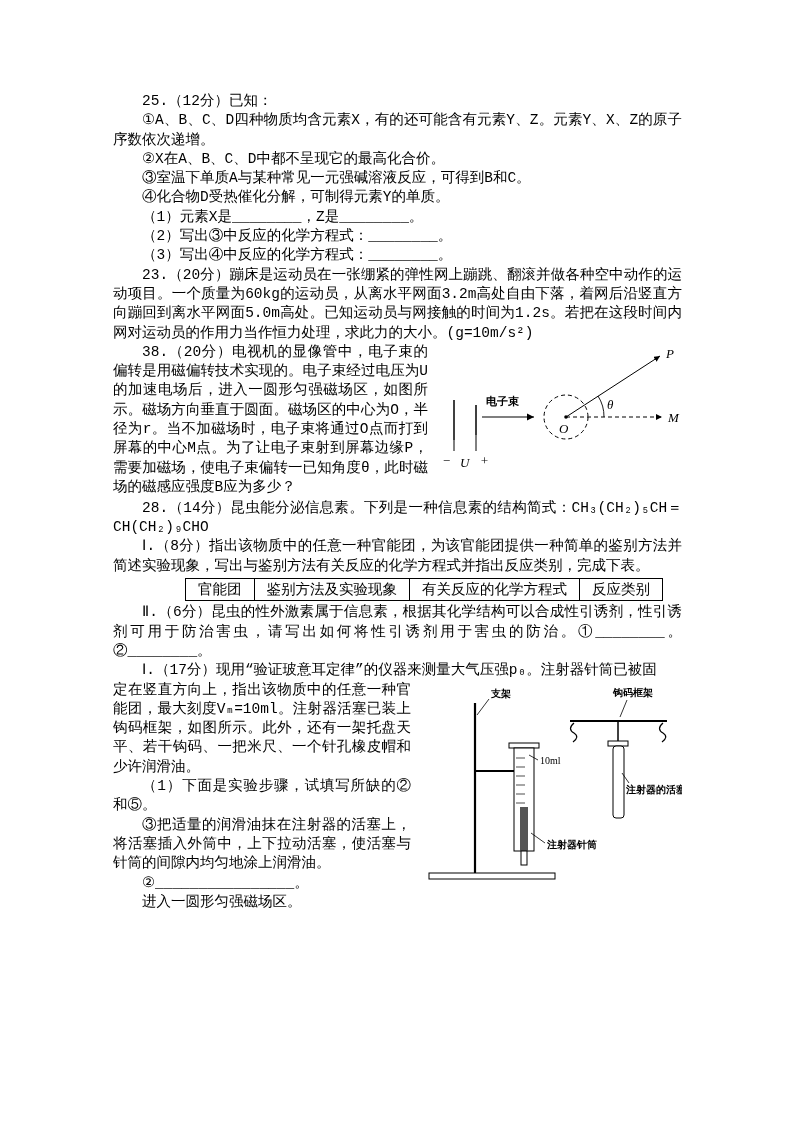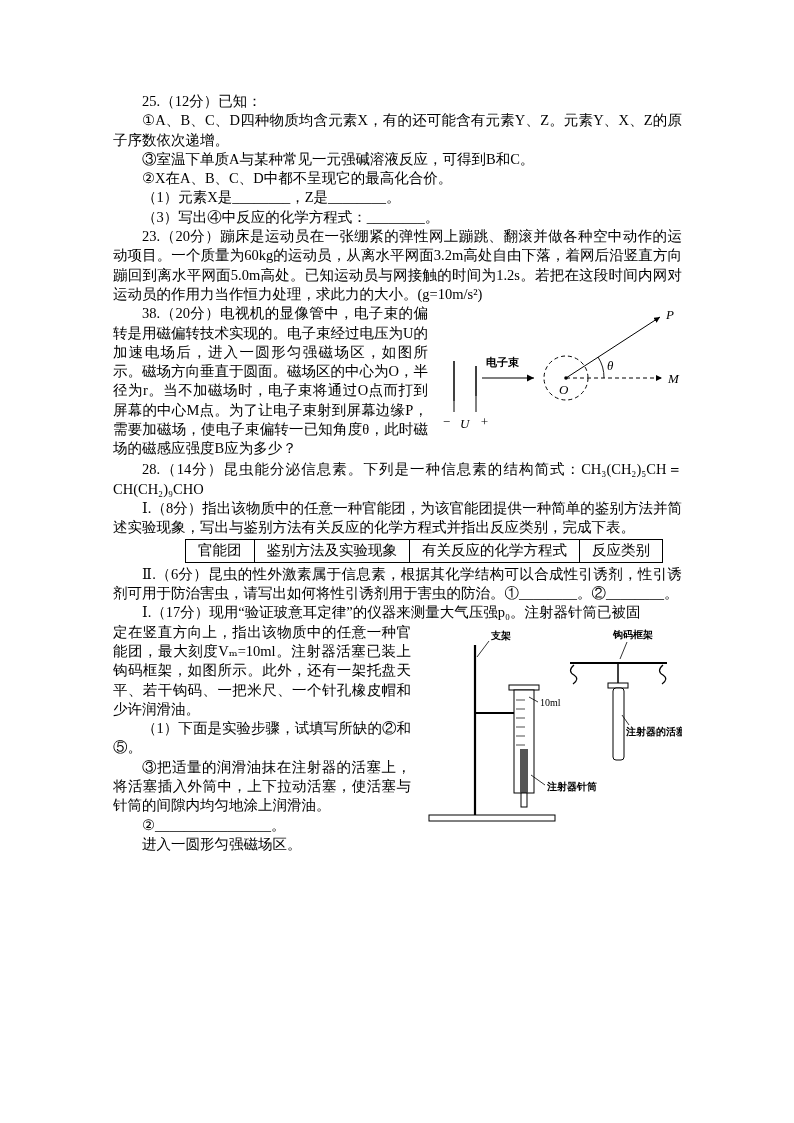--- a/index.html
+++ b/index.html
@@ -4,21 +4,21 @@
 <style>
   * { box-sizing: border-box; }
   html, body { margin: 0; padding: 0; background: #ffffff; }
   body { width: 794px; height: 1123px; overflow: hidden; }
   .page {
     width: 794px; height: 1123px;
     padding: 92px 112px 30px 113px;
     font-family: "Liberation Serif", "DejaVu Serif", serif;
     font-size: 14.5px; line-height: 19.3px; color: #000;
   }
-  p { margin: 0; text-indent: 2em; text-align: justify; }
+  p { margin: 0; text-indent: 2em; text-align: justify; font-family: Liberation Mono, monospace; }
   p.noindent { text-indent: 0; }
   section { margin: 0; }
   .clearfix::after { content: ""; display: block; clear: both; }
   figure { margin: 0; }
   .fig27 { float: right; width: 248px; margin: 2px 0 2px 6px; }
   .fig29 { float: right; width: 265px; margin: 2px 0 2px 6px; }
   table.q28-table { border-collapse: collapse; margin: 2px 0 2px 72px; }
   table.q28-table th {
     border: 1px solid #000; font-weight: normal; font-size: 14.5px;
     padding: 1px 12px; text-align: center; white-space: nowrap;
@@ -30,23 +30,25 @@
   .svg-var { font-size: 13px; font-style: italic; }
 </style>
 </head>
 <body>
 
 <div class="page">
 
   <section>
     <p>25.（12分）已知：</p>
     <p>①A、B、C、D四种物质均含元素X，有的还可能含有元素Y、Z。元素Y、X、Z的原子序数依次递增。</p>
+    <p>②X在A、B、C、D中都不呈现它的最高化合价。</p>
     <p>③室温下单质A与某种常见一元强碱溶液反应，可得到B和C。</p>
-    <p>②X在A、B、C、D中都不呈现它的最高化合价。</p>
+    <p>④化合物D受热催化分解，可制得元素Y的单质。</p>
     <p>（1）元素X是________，Z是________。</p>
+    <p>（2）写出③中反应的化学方程式：________。</p>
     <p>（3）写出④中反应的化学方程式：________。</p>
   </section>
 
   <section>
     <p>23.（20分）蹦床是运动员在一张绷紧的弹性网上蹦跳、翻滚并做各种空中动作的运动项目。一个质量为60kg的运动员，从离水平网面3.2m高处自由下落，着网后沿竖直方向蹦回到离水平网面5.0m高处。已知运动员与网接触的时间为1.2s。若把在这段时间内网对运动员的作用力当作恒力处理，求此力的大小。(g=10m/s²)</p>
   </section>
 
   <section class="clearfix">
     <figure class="fig27">
       <svg width="248" height="152" viewBox="0 0 248 152">

